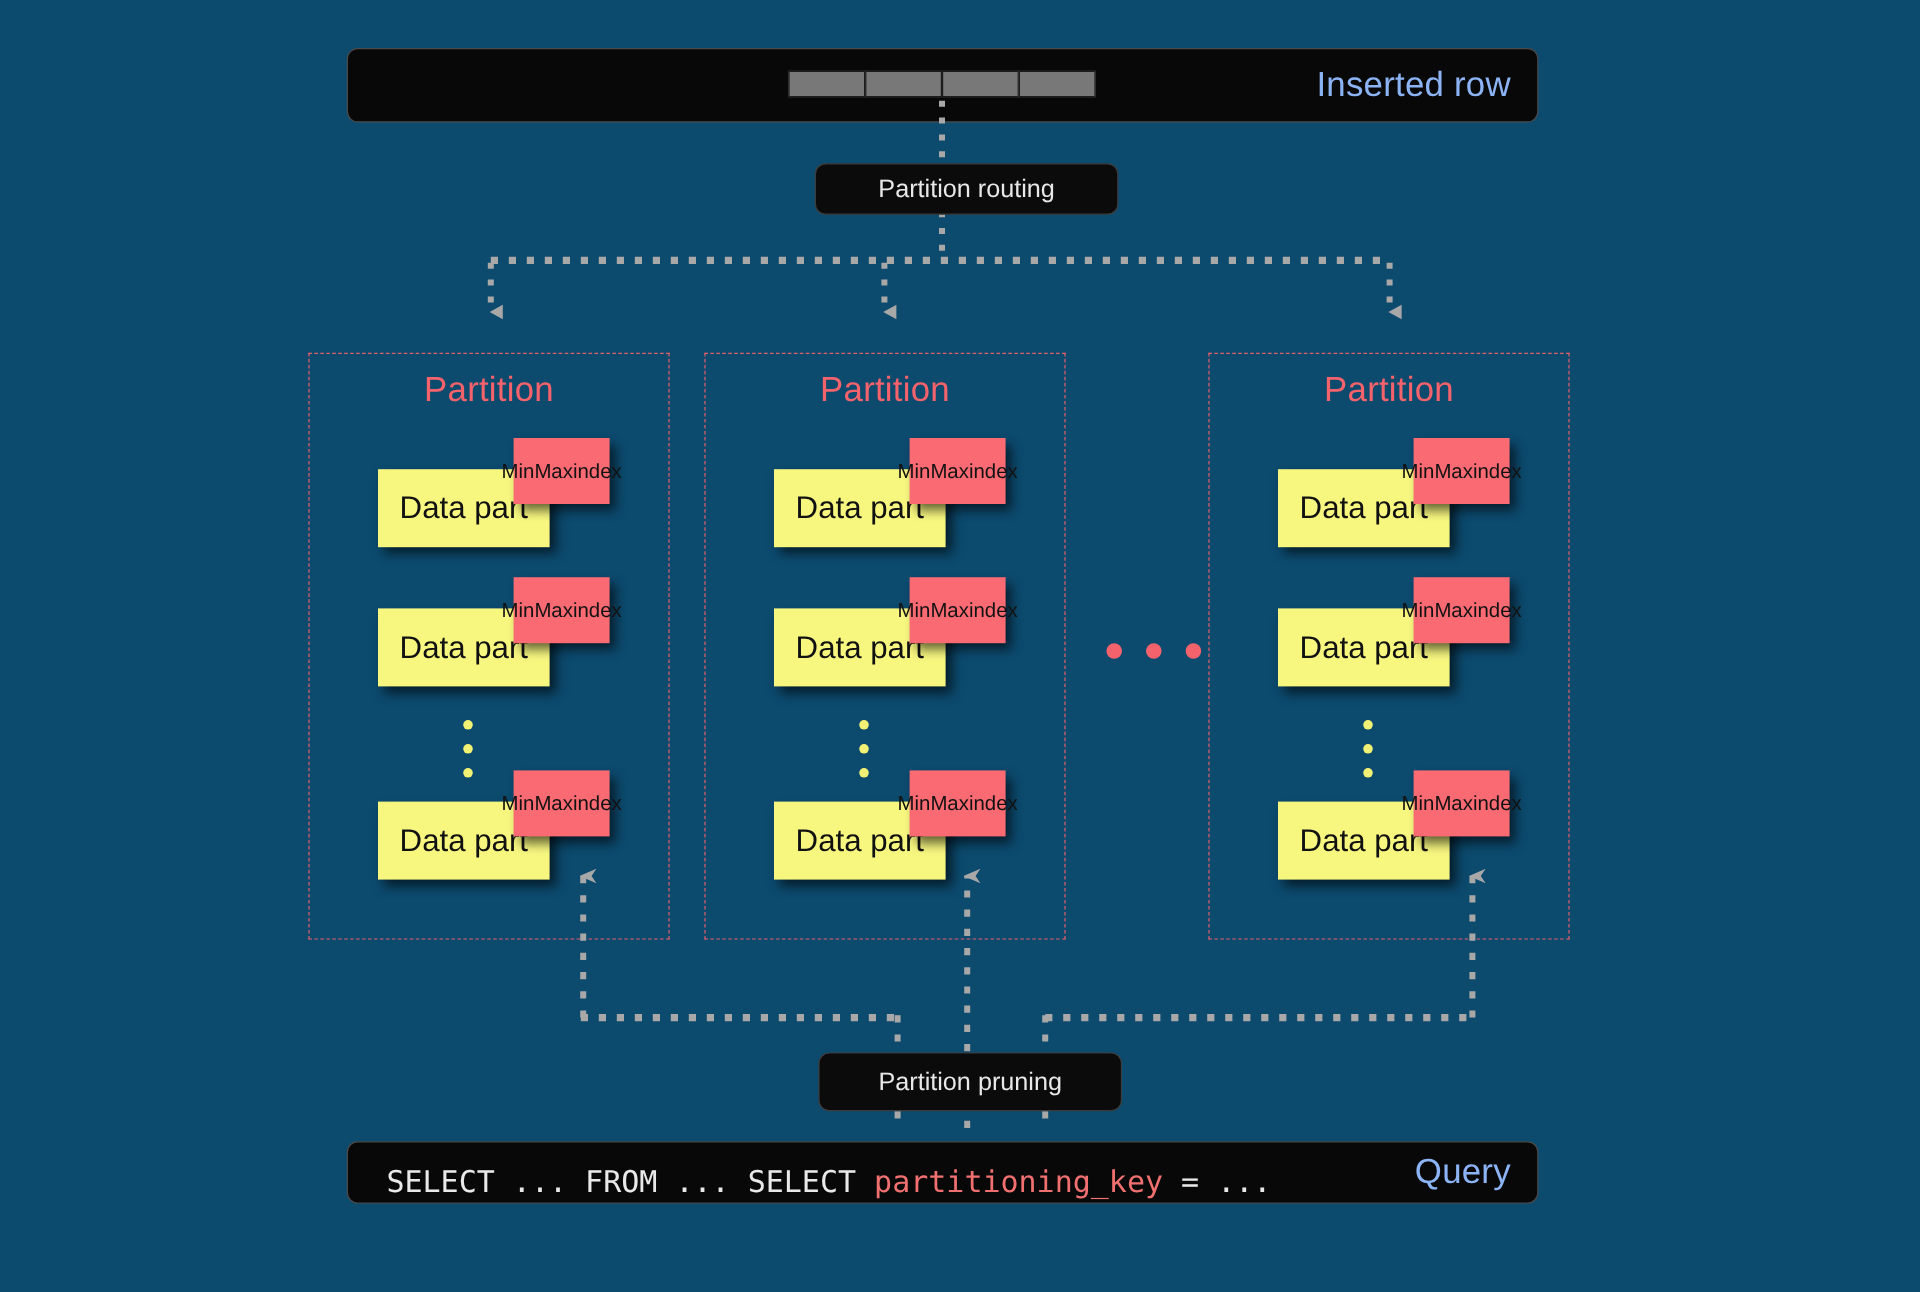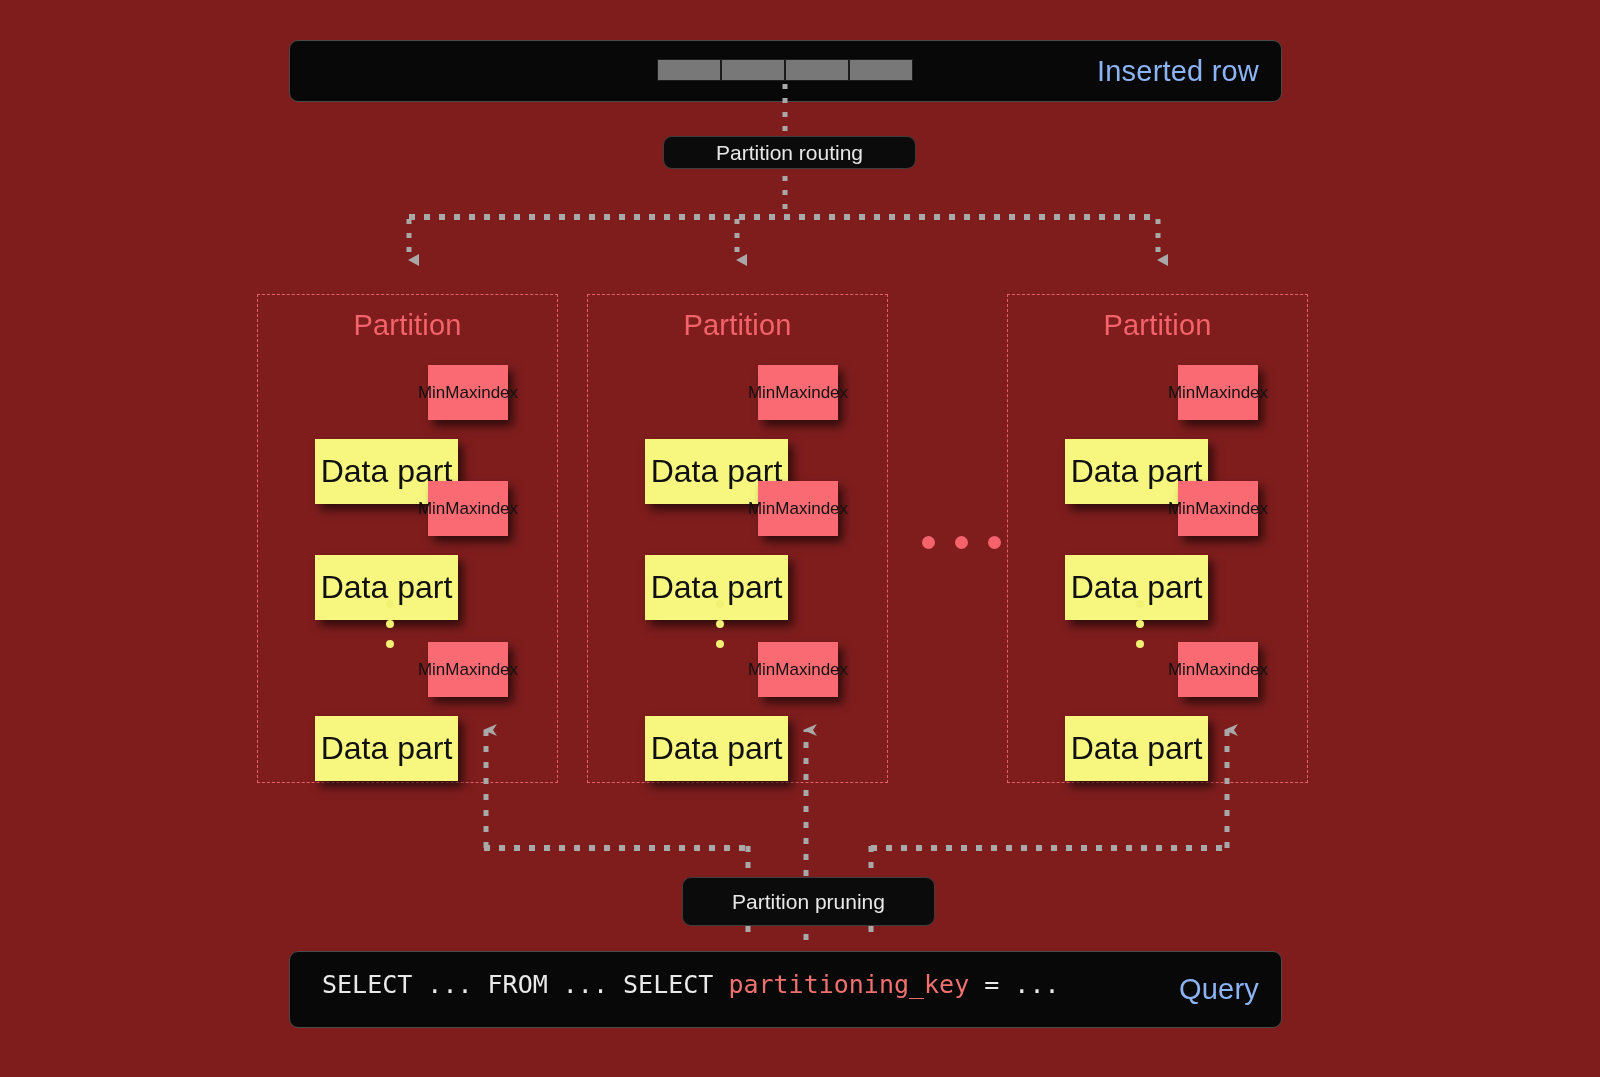--- a/index.html
+++ b/index.html
@@ -12,38 +12,38 @@
     height: 1077px;
     position: relative;
     overflow: hidden;
     font-family: "Liberation Sans", sans-serif;
     -webkit-font-smoothing: antialiased;
   }
 
   #stage {
     position: absolute;
     inset: 0;
-    background: #7f1d1d;
+    background: #0c4a6e;
   }
 
   
   .wide-bar {
     position: absolute;
     background: #080808;
     border: 1px solid #4a4a4a;
     border-radius: 9px;
     box-sizing: border-box;
     display: flex;
     align-items: center;
   }
   #inserted-row-bar {
     left: 289px; top: 40px; width: 993px; height: 62px;
   }
   #query-bar {
-    left: 289px; top: 951px; width: 993px; height: 77px;
+    left: 289px; top: 951px; width: 993px; height: 52px;
   }
 
   .bar-caption {
     position: absolute;
     right: 22px;
     font-size: 29px;
     color: #8cb4f5;
     letter-spacing: 0.2px;
     white-space: nowrap;
   }
@@ -83,21 +83,21 @@
     border-radius: 9px;
     box-sizing: border-box;
     display: flex;
     align-items: center;
     justify-content: center;
     color: #e8e8e8;
     font-size: 21px;
     white-space: nowrap;
     z-index: 6;
   }
-  #partition-routing-pill { left: 663px; top: 136px; width: 253px; height: 33px; }
+  #partition-routing-pill { left: 679px; top: 136px; width: 253px; height: 43px; }
   #partition-pruning-pill { left: 647px; top: 877px; width: 253px; height: 49px; margin-left: 35px; }
 
   
   .partition {
     position: absolute;
     top: 294px;
     width: 301px;
     height: 489px;
     border: 1px dashed #e4606a;
     box-sizing: border-box;
@@ -121,27 +121,26 @@
   .part-group.r0 { top: 70px; }
   .part-group.r1 { top: 186px; }
   .part-group.r2 { top: 347px; }
 
   .data-part {
     position: absolute;
     left: 0; top: 26px;
     width: 143px; height: 65px;
     background: #f7f780;
     color: #111;
-    font-size: 32px;
+    font-size: 26px;
     display: flex;
     align-items: center;
     justify-content: center;
     box-shadow: 5px 6px 9px rgba(0,0,0,0.62);
     white-space: nowrap;
-    margin-top: 48px;
   }
   .minmax-index {
     position: absolute;
     left: 113px; top: 0;
     width: 80px; height: 55px;
     background: #fa6a73;
     color: #121212;
     font-size: 17px;
     line-height: 20px;
     text-align: center;

